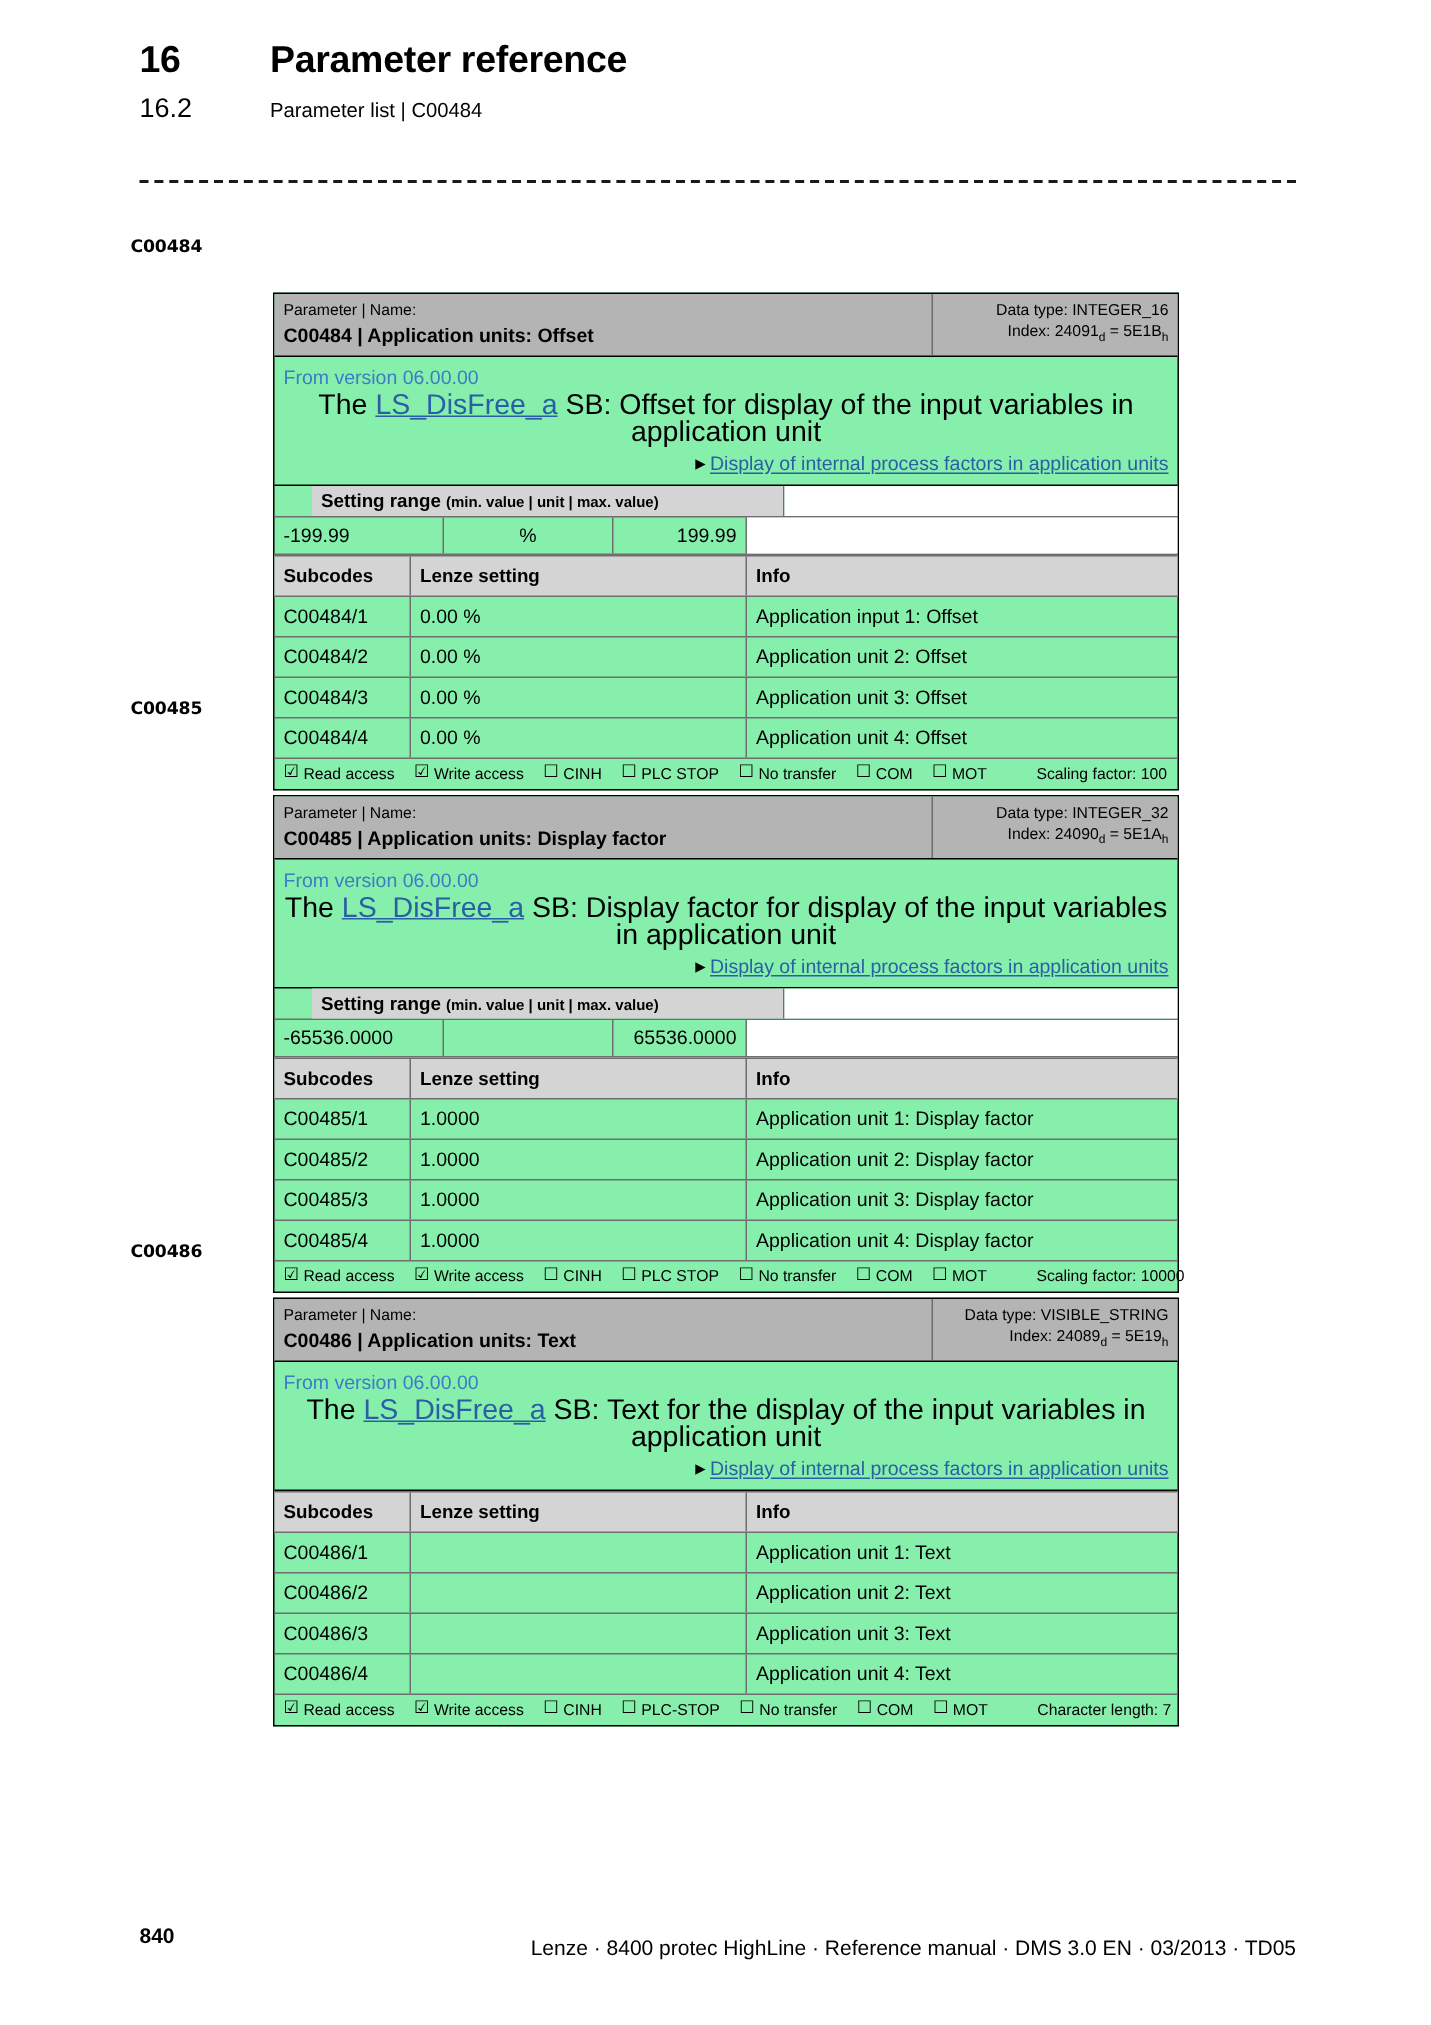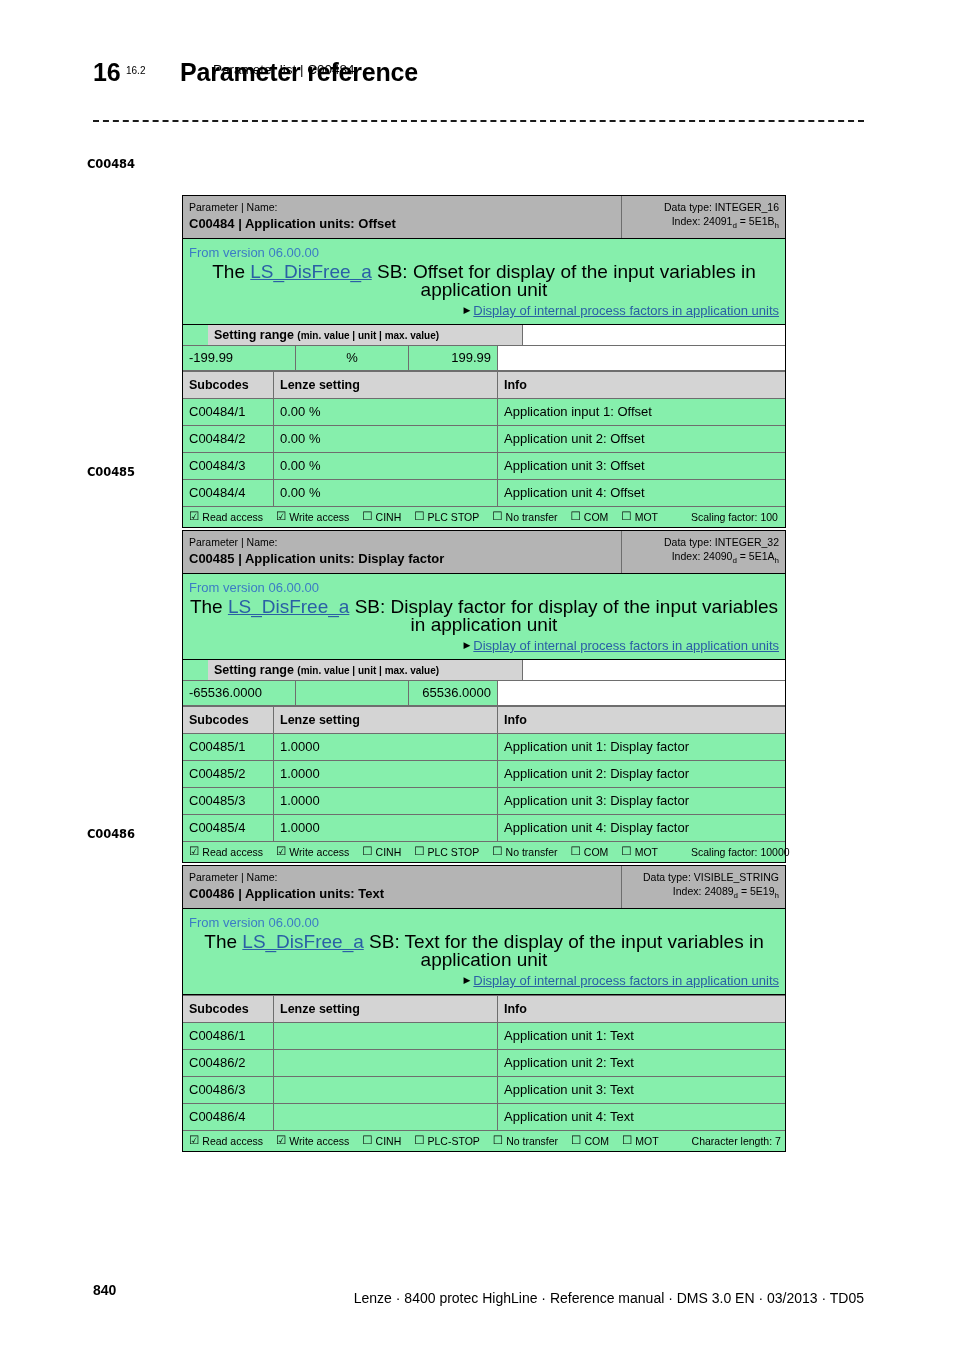--- a/index.html
+++ b/index.html
@@ -21,21 +21,20 @@
     position: absolute;
     left: 0; top: 0;
     width: 954px;
   }
   .hdr-row-1 {
     position: absolute;
     left: 93px; top: 26px;
     width: 780px;
     display: flex;
     align-items: baseline;
-    margin-top: 32px;
   }
   .hdr-chapter-num {
     font-size: 25px;
     font-weight: bold;
     letter-spacing: -0.2px;
     width: 87px;
     flex: 0 0 87px;
   }
   .hdr-chapter-title {
     font-size: 25px;
@@ -43,24 +42,23 @@
     letter-spacing: -0.2px;
   }
   .hdr-row-2 {
     position: absolute;
     left: 93px; top: 62px;
     width: 780px;
     display: flex;
     align-items: baseline;
   }
   .hdr-section-num {
-    font-size: 10px;
+    font-size: 18px;
     width: 87px;
     flex: 0 0 87px;
-    margin-left: 33px;
   }
   .hdr-section-title {
     font-size: 13.5px;
   }
   .hdr-rule {
     position: absolute;
     left: 93px; top: 120px;
     width: 771px;
     height: 0;
     border-top: 2px dashed #1a1a1a;

